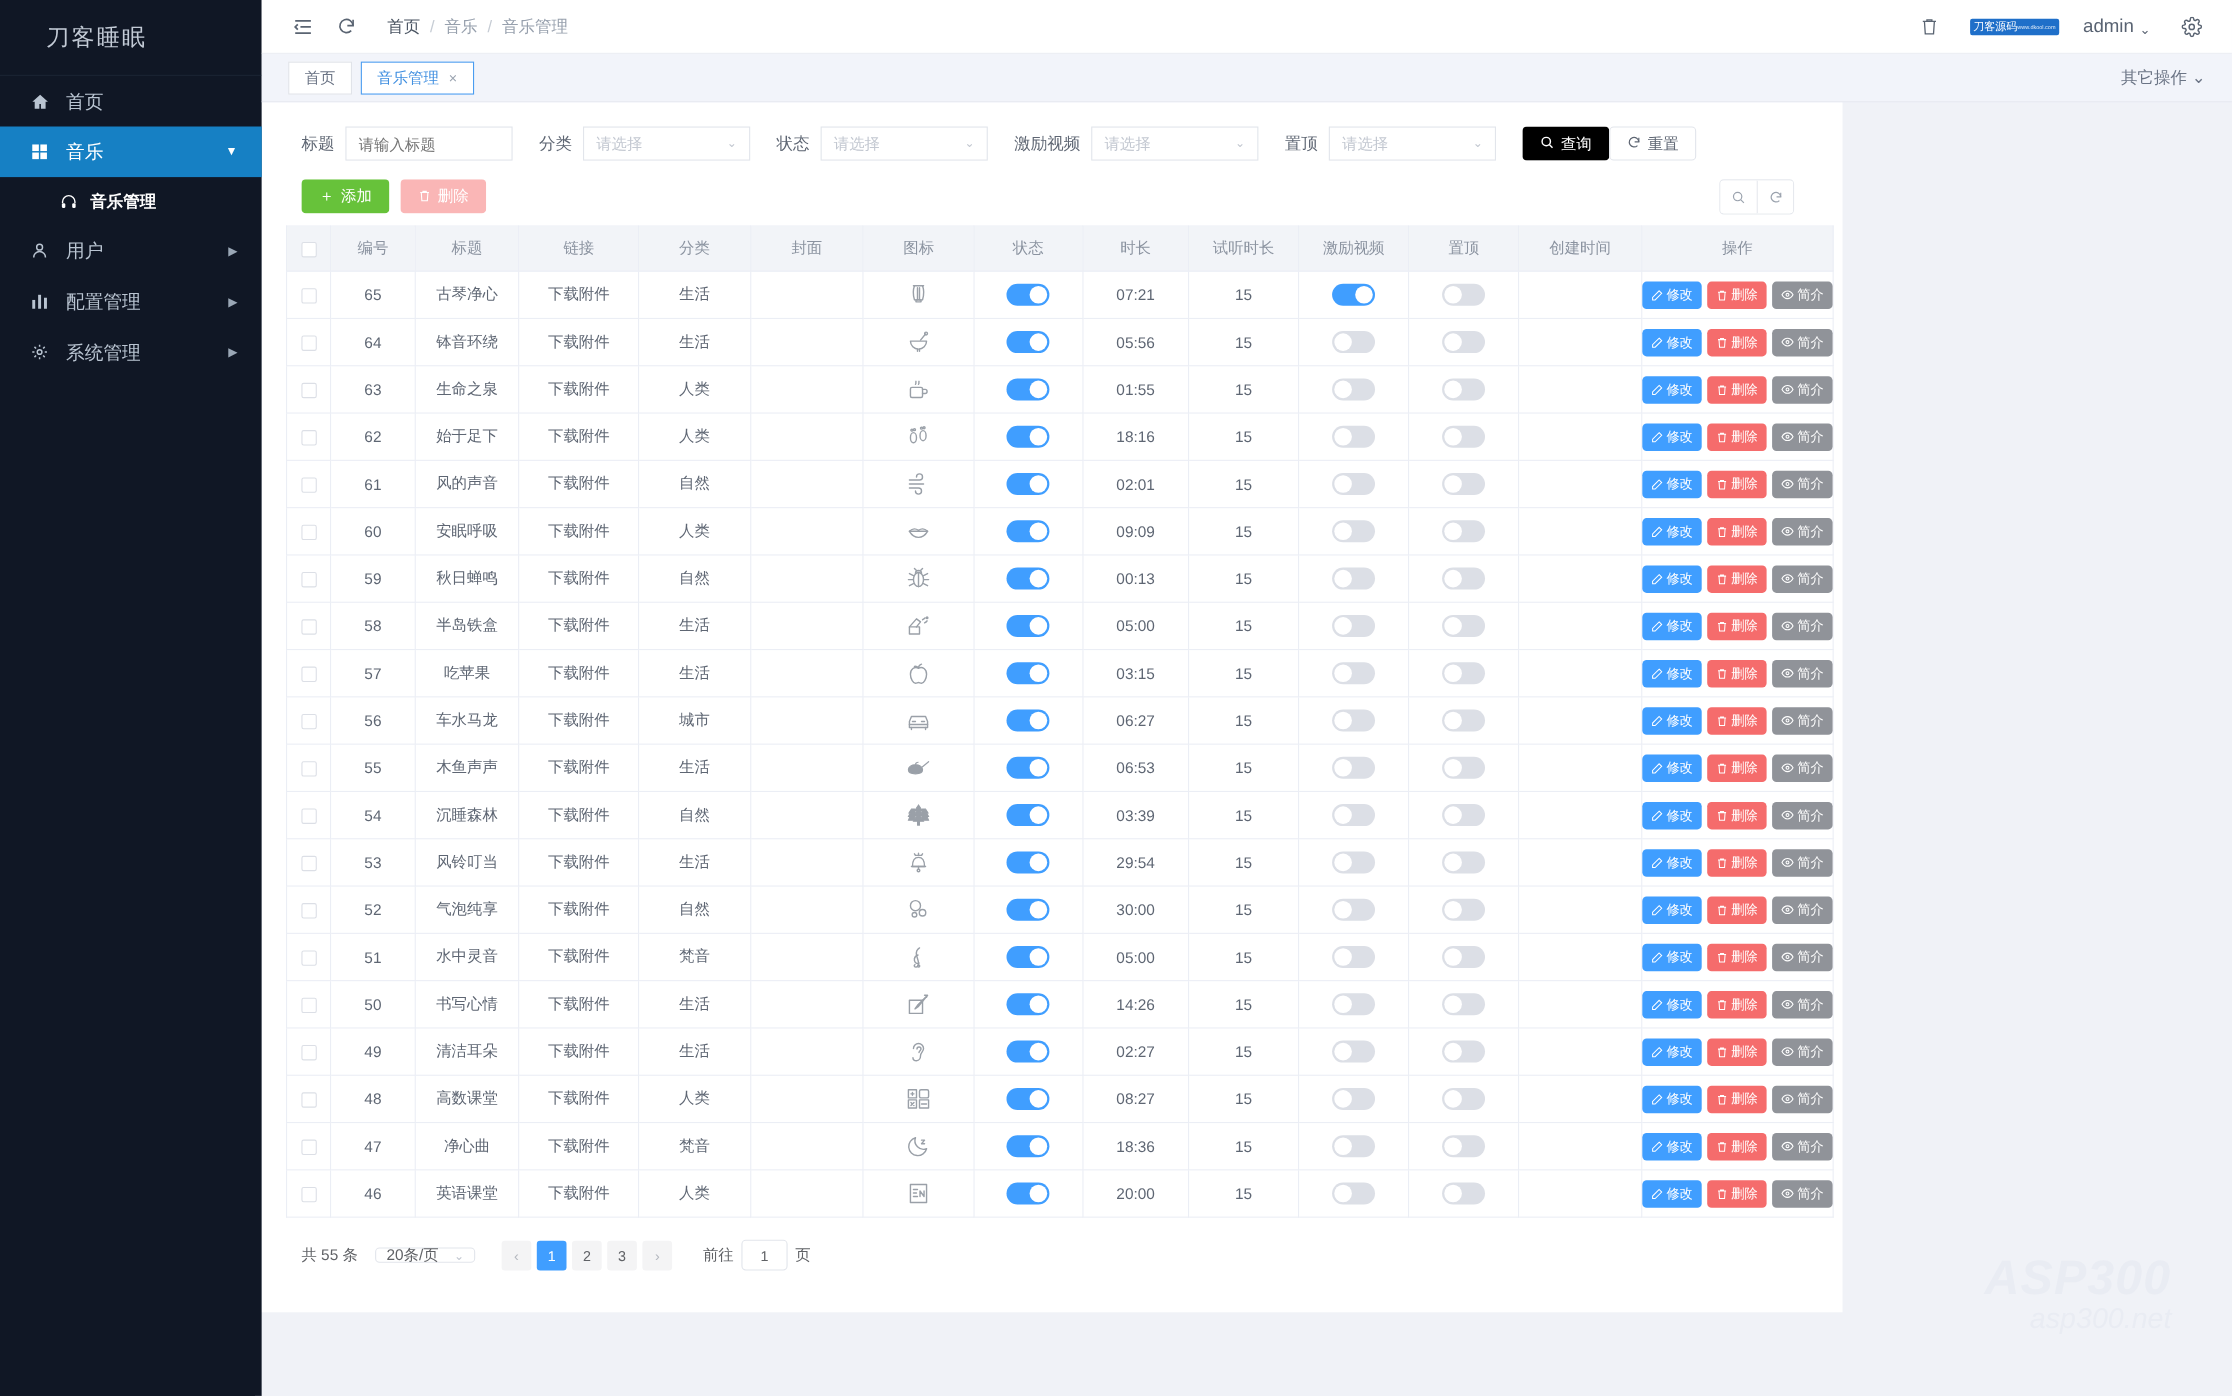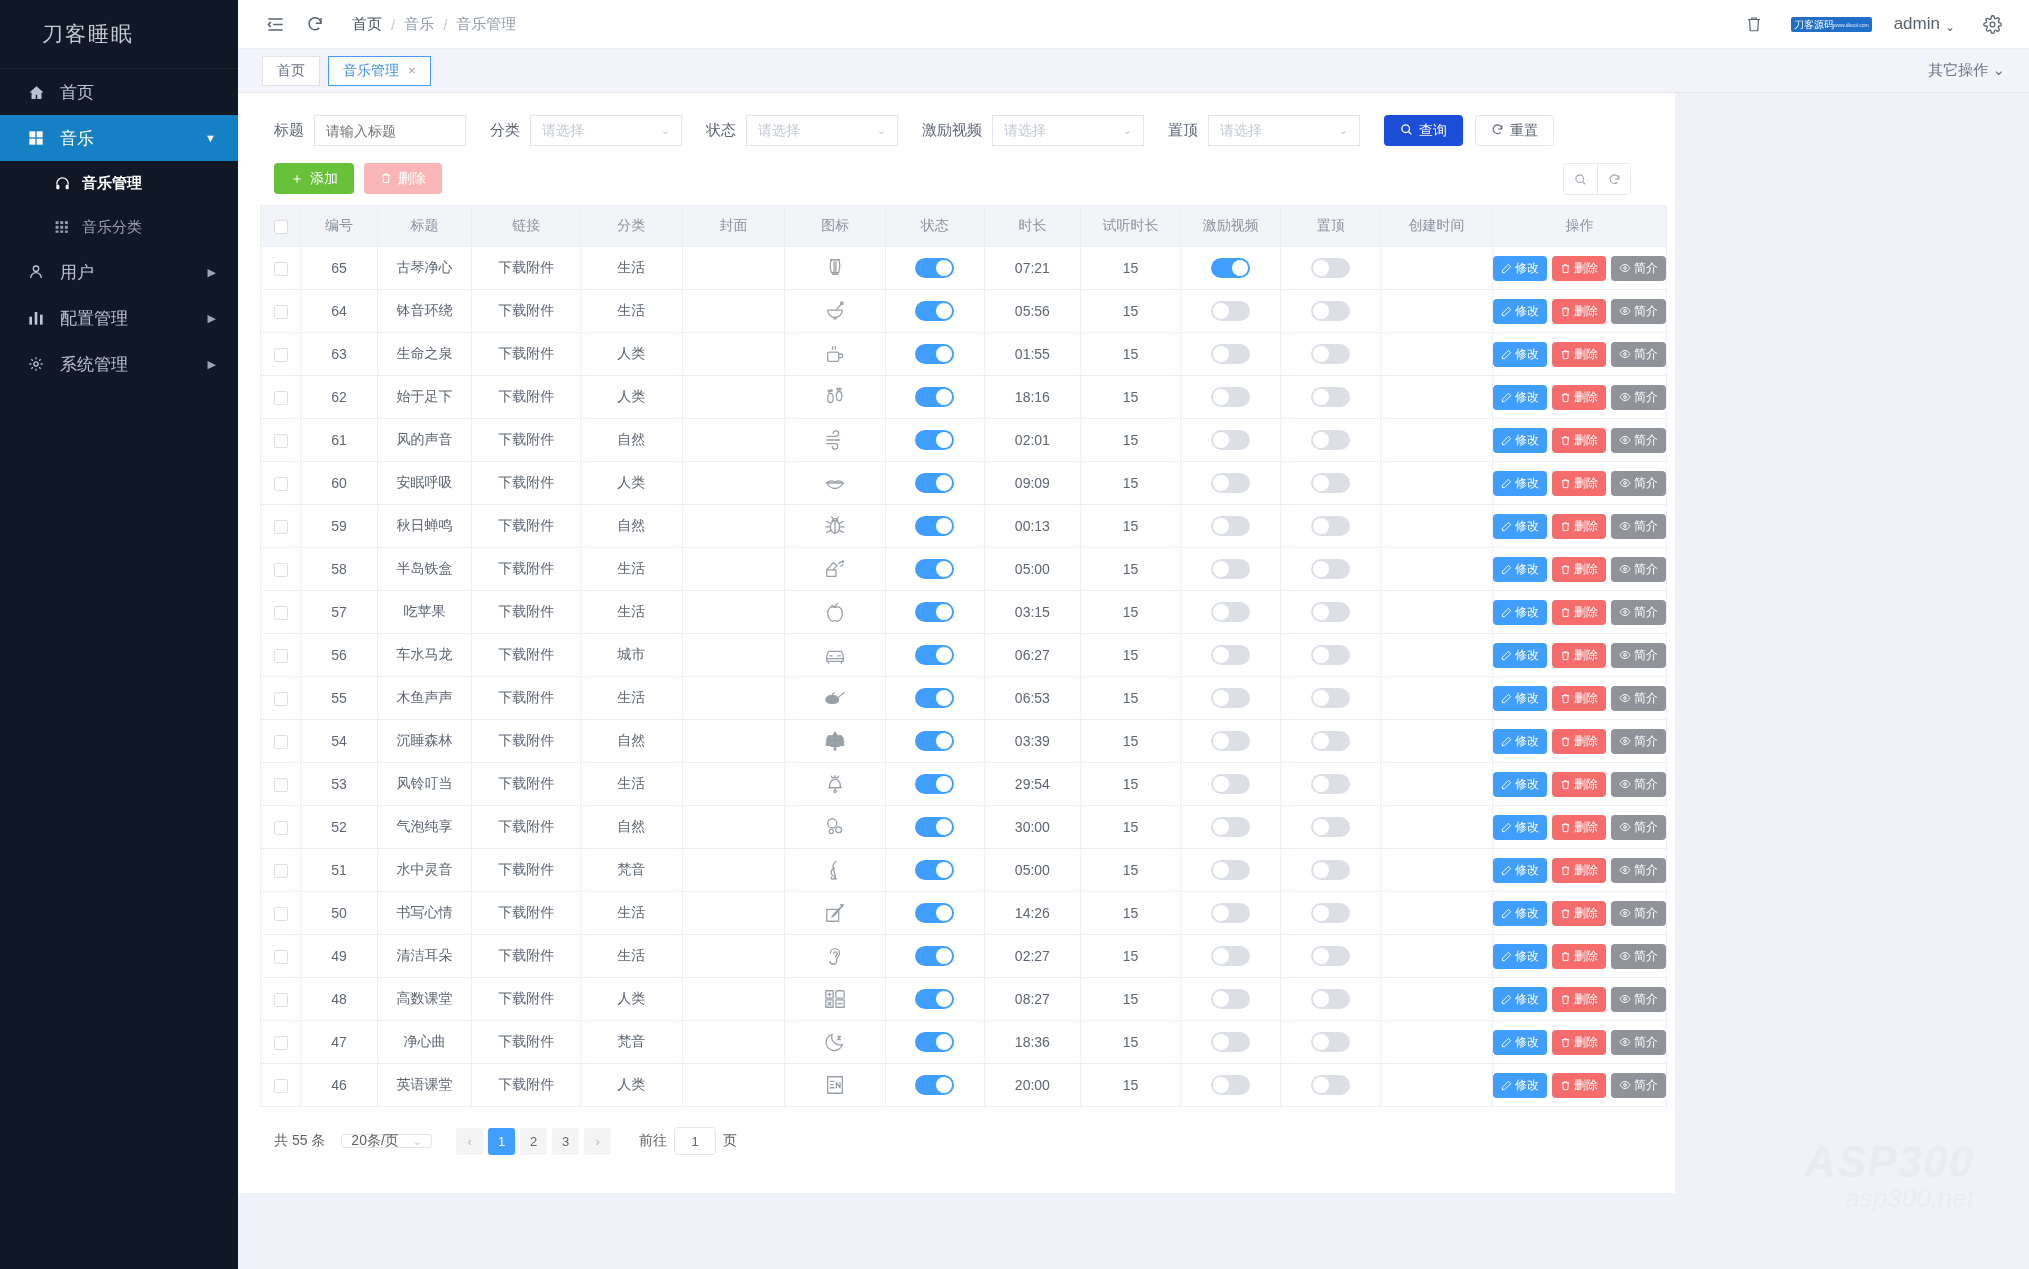--- a/index.html
+++ b/index.html
@@ -104,21 +104,21 @@
   }
   .f-input { width: 152px; }
   .f-select { width: 152px; justify-content: space-between; }
   .f-select .cv { color: #c3c8d1; }
   .caret { color: #c3c8d1; font-size: 11px; }
   .btn {
     height: 31px; border-radius: 4px; font-size: 14px; display: inline-flex;
     align-items: center; justify-content: center; gap: 6px; padding: 0 15px;
     cursor: pointer; border: 1px solid transparent; white-space: nowrap;
   }
-  .btn-primary { background: #1d4ed8; color: #fff; }
+  .btn-primary { background: #000000; color: #fff; }
   .btn-plain { background: #fff; color: #5e6673; border-color: #e2e5eb; }
 
   .actions-row {
     display: flex; align-items: center; padding: 17px 0 11px 36px; position: relative;
   }
   .btn-add { background: #67c23a; color: #fff; height: 31px; }
   .btn-del { background: #fab6b6; color: #fff; height: 31px; margin-left: 10px; }
   .right-icons {
     position: absolute; right: 44px; top: 17px; display: flex;
     border: 1px solid #e6e9ee; border-radius: 4px; overflow: hidden;
@@ -230,36 +230,20 @@
         <span class="ico">
           <svg width="15" height="15" viewBox="0 0 24 24" fill="none" stroke="currentColor" stroke-width="2">
               <path d="M3 14v-2a9 9 0 0 1 18 0v2"></path>
               <rect x="2" y="14" width="5" height="7" rx="2" fill="currentColor" stroke="none"></rect>
               <rect x="17" y="14" width="5" height="7" rx="2" fill="currentColor" stroke="none"></rect>
             </svg>
         </span>
         <span>音乐管理</span>
       </div>
 
-      <div class="sub-item">
-        <span class="ico">
-          <svg width="14" height="14" viewBox="0 0 24 24" fill="currentColor">
-              <rect x="1" y="2" width="5" height="5"></rect>
-              <rect x="9" y="2" width="5" height="5"></rect>
-              <rect x="17" y="2" width="5" height="5"></rect>
-              <rect x="1" y="10" width="5" height="5"></rect>
-              <rect x="9" y="10" width="5" height="5"></rect>
-              <rect x="17" y="10" width="5" height="5"></rect>
-              <rect x="1" y="18" width="5" height="4"></rect>
-              <rect x="9" y="18" width="5" height="4"></rect>
-              <rect x="17" y="18" width="5" height="4"></rect>
-            </svg>
-        </span>
-        <span>音乐分类</span>
-      </div>
 
       <div class="nav-item">
         <span class="ico">
           <svg width="16" height="16" viewBox="0 0 24 24" fill="none" stroke="currentColor" stroke-width="2">
               <circle cx="12" cy="7" r="4"></circle>
               <path d="M4 21c0-4.4 3.6-8 8-8s8 3.6 8 8"></path>
             </svg>
         </span>
         <span>用户</span>
         <span class="arrow">▶</span>
@@ -387,21 +371,21 @@
           </div>
           <div class="btn btn-primary">
             <span>
               <svg width="13" height="13" viewBox="0 0 24 24" fill="none" stroke="currentColor" stroke-width="2.4">
                   <circle cx="10.5" cy="10.5" r="7"></circle>
                   <path d="m16 16 5 5"></path>
                 </svg>
             </span>
             <span>查询</span>
           </div>
-          <div class="btn btn-plain" style="margin-left:12px">
+          <div class="btn btn-plain" style="margin-left:0">
             <span>
               <svg width="13" height="13" viewBox="0 0 24 24" fill="none" stroke="currentColor" stroke-width="2">
                   <path d="M20 11a8 8 0 1 0-2.3 6.2"></path>
                   <path d="M20 4v7h-7"></path>
                 </svg>
             </span>
             <span>重置</span>
           </div>
         </div>
 

